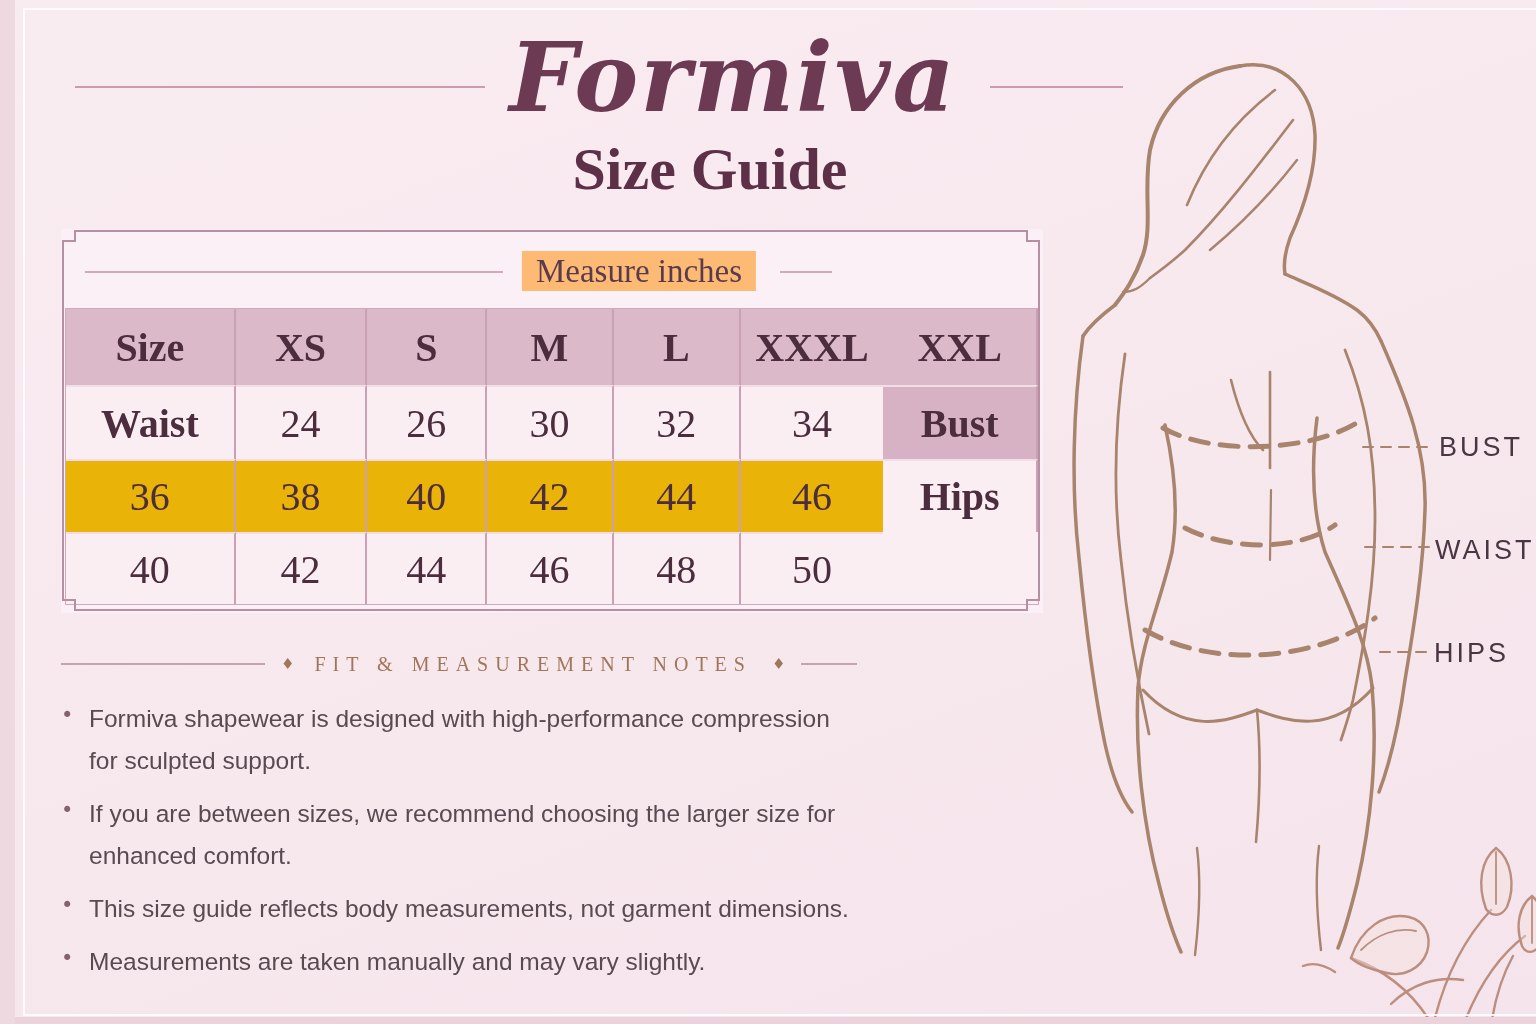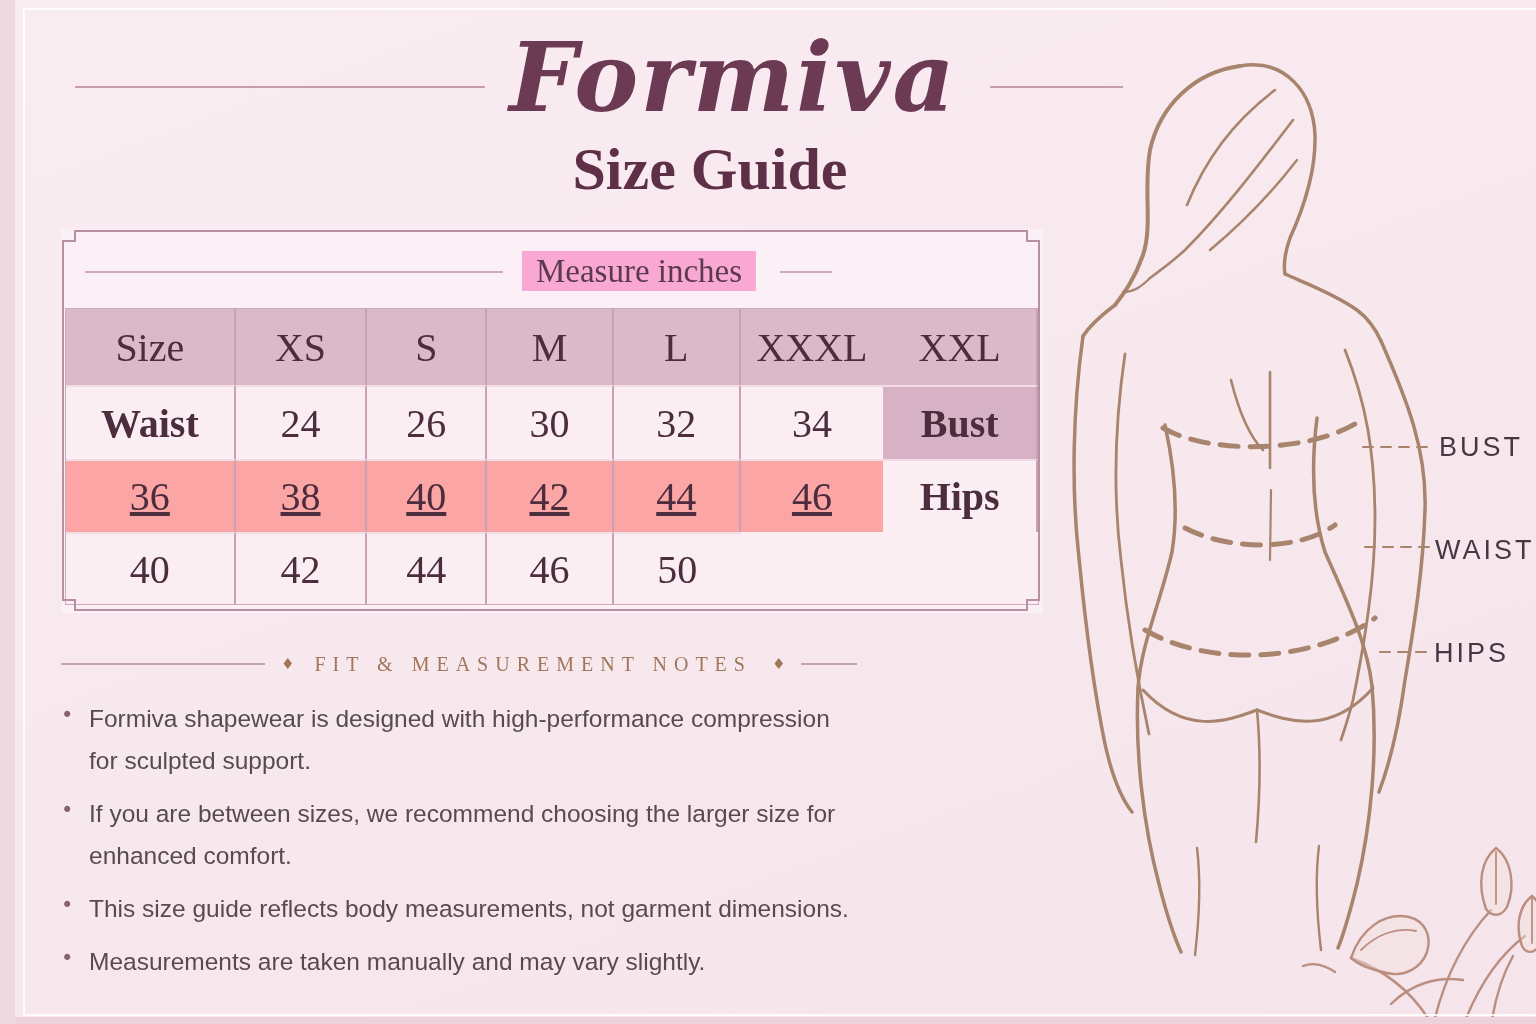--- a/index.html
+++ b/index.html
@@ -60,21 +60,21 @@
   .table-frame { position: absolute; inset: 0; z-index: 5; pointer-events: none; }
   .caption-row { position: absolute; left: 0; top: 0; width: 100%; height: 79px; }
   .caption-line { position: absolute; top: 42px; height: 2px; background: #d3aabc; }
   .caption-line.left  { left: 24px;  width: 418px; }
   .caption-line.right { left: 719px; width: 52px; }
   .caption-text {
     position: absolute; top: 22px; left: 578px; transform: translateX(-50%);
     font-family: "Liberation Serif", serif;
     font-size: 33px; line-height: 40px;
     color: #5c3a4d;
-    background: #f9a8d4;
+    background: #fdba74;
     padding: 0 14px;
     white-space: nowrap;
   }
   .size-grid {
     position: absolute; left: 4px; top: 79px; width: 974px; height: 297px;
     display: grid;
     grid-template-columns: 170fr 132fr 120fr 127fr 127fr 143fr 155fr;
     grid-template-rows: 77fr 74fr 74fr 72fr;
     border: 1px solid #cfa9bc;
     background: #faeef3;
@@ -83,24 +83,24 @@
     display: flex; align-items: center; justify-content: center;
     font-family: "Liberation Serif", serif;
     color: #4b2d3e;
     font-size: 40px;
     border-right: 2px solid #c9a0b4;
     border-top: 2px solid #f2dce6;
     background: #faeef3;
   }
   .cell.last-col { border-right: none; }
   .cell.first-row { border-top: none; }
-  .cell.hdr { background: #dcb9c9; font-weight: normal; font-size: 40px; }
+  .cell.hdr { background: #dcb9c9; font-weight: bold; font-size: 40px; }
   .cell.rowlabel { font-weight: bold; }
   .cell.mauve { background: #d7b2c4; }
-  .cell.yellow { background: #fca5a5; text-decoration: underline; }
+  .cell.yellow { background: #eab308; }
 
   
   .notes-heading {
     position: absolute; left: 46px; top: 646px; width: 960px; height: 36px;
     display: flex; align-items: center;
   }
   .nh-line { height: 2px; background: #c3a5ae; }
   .nh-line.left  { width: 204px; }
   .nh-line.right { width: 56px; }
   .nh-diamond {
@@ -184,20 +184,21 @@
       <div class="cell yellow">40</div>
       <div class="cell yellow">42</div>
       <div class="cell yellow">44</div>
       <div class="cell yellow last-col">46</div>
 
       <div class="cell rowlabel">Hips</div>
       <div class="cell">40</div>
       <div class="cell">42</div>
       <div class="cell">44</div>
       <div class="cell">46</div>
+      <div class="cell">48</div>
       <div class="cell last-col">50</div>
     </div>
   </div>
 
   <div class="notes-heading">
     <div class="nh-line left"></div>
     <span class="nh-diamond">♦</span>
     <span class="nh-text">FIT &amp; MEASUREMENT NOTES</span>
     <span class="nh-diamond">♦</span>
     <div class="nh-line right"></div>

